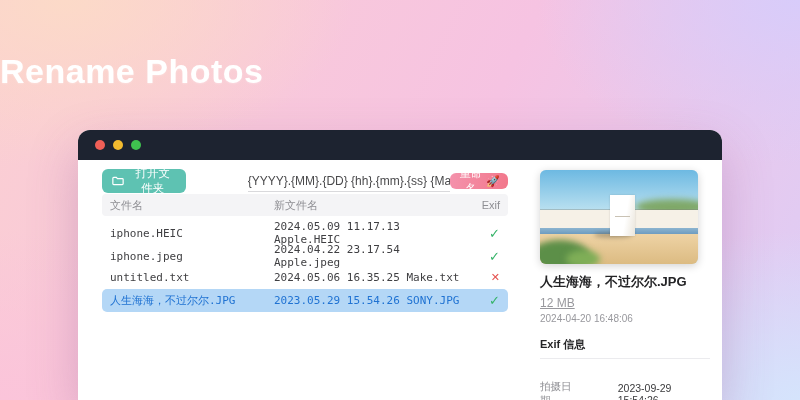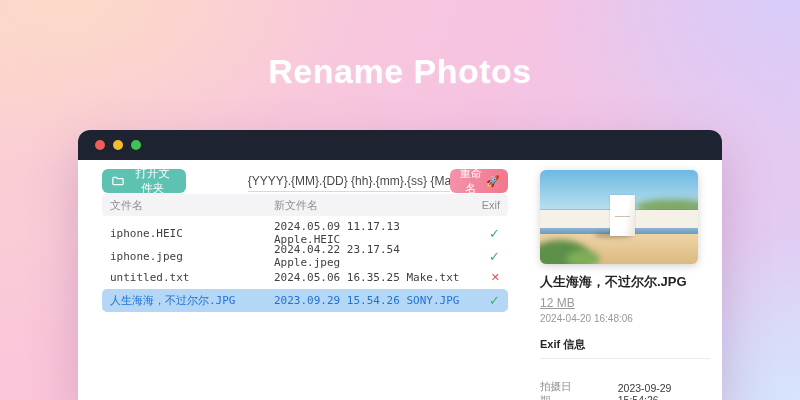--- a/index.html
+++ b/index.html
@@ -10,21 +10,21 @@
     background:
       radial-gradient(ellipse 60% 70% at 8% 0%,  #fcdac8 0%, rgba(252,218,200,0) 60%),
       radial-gradient(ellipse 55% 70% at 100% 0%, #d8ccfa 0%, rgba(216,204,250,0) 60%),
       radial-gradient(ellipse 60% 65% at 100% 100%, #d5e4fc 0%, rgba(213,228,252,0) 65%),
       radial-gradient(ellipse 60% 65% at 0% 100%, #fbc4da 0%, rgba(251,196,218,0) 65%),
       linear-gradient(115deg, #fbcfd2 0%, #f6c3e2 55%, #ddcdf6 100%);
   }
 
   .hero-title {
     position:absolute; top:52px; left:0; width:100%;
-    text-align:center; color:#ffffff; font-size:34px; font-weight:700;
+    text-align:left; color:#ffffff; font-size:34px; font-weight:700;
     letter-spacing:0.5px; text-shadow:0 1px 2px rgba(255,255,255,0.25);
   }
 
   .app-window {
     position:absolute; left:78px; top:130px; width:644px; height:270px;
     background:#ffffff; border-radius:12px 12px 0 0;
     box-shadow:0 20px 50px rgba(140,80,140,0.30);
     overflow:hidden;
   }
   .titlebar { height:30px; background:#1d2330; display:flex; align-items:center; padding-left:17px; gap:8px; }
@@ -43,21 +43,21 @@
     display:flex; align-items:center; gap:6px;
   }
   .open-btn svg { display:block; }
   .pattern-input {
     width:240px; margin-left:62px; height:22px;
     border:none; border-bottom:1px solid #d9d9dc; background:transparent;
     text-align:center; font-size:12px; color:#4a4a4c; font-family:"Liberation Sans",sans-serif;
     outline:none;
   }
   .rename-btn {
-    margin-left:auto; margin-right:12px; height:24px; padding:0 8px;
+    margin-left:auto; margin-right:12px; height:16px; padding:0 8px;
     background:linear-gradient(100deg,#f492ac,#f2778b); color:#fff; font-size:11px;
     display:flex; align-items:center; gap:3px;
   }
 
   
   .grid { display:grid; grid-template-columns:164px 1fr 30px; align-items:center; padding:0 8px; }
   .t-head {
     margin-right:12px; height:22px; background:#f4f4f6; border-radius:4px;
     color:#8f8f94; font-size:11px;
   }
@@ -148,21 +148,21 @@
           <span>2024.04.22 23.17.54 Apple.jpeg</span>
           <span class="status ok">✓</span>
         </div>
         <div class="t-row grid">
           <span>untitled.txt</span>
           <span>2024.05.06 16.35.25 Make.txt</span>
           <span class="status error">✕</span>
         </div>
         <div class="t-row grid selected">
           <span>人生海海，不过尔尔.JPG</span>
-          <span>2023.09.29 15.54.26 SONY.JPG</span>
+          <span>2023.05.29 15.54.26 SONY.JPG</span>
           <span class="status ok">✓</span>
         </div>
       </div>
     </div>
 
     <div class="detail">
       <div class="photo">
         <div class="sky"></div>
         <div class="hill"></div>
         <div class="wall"></div>

